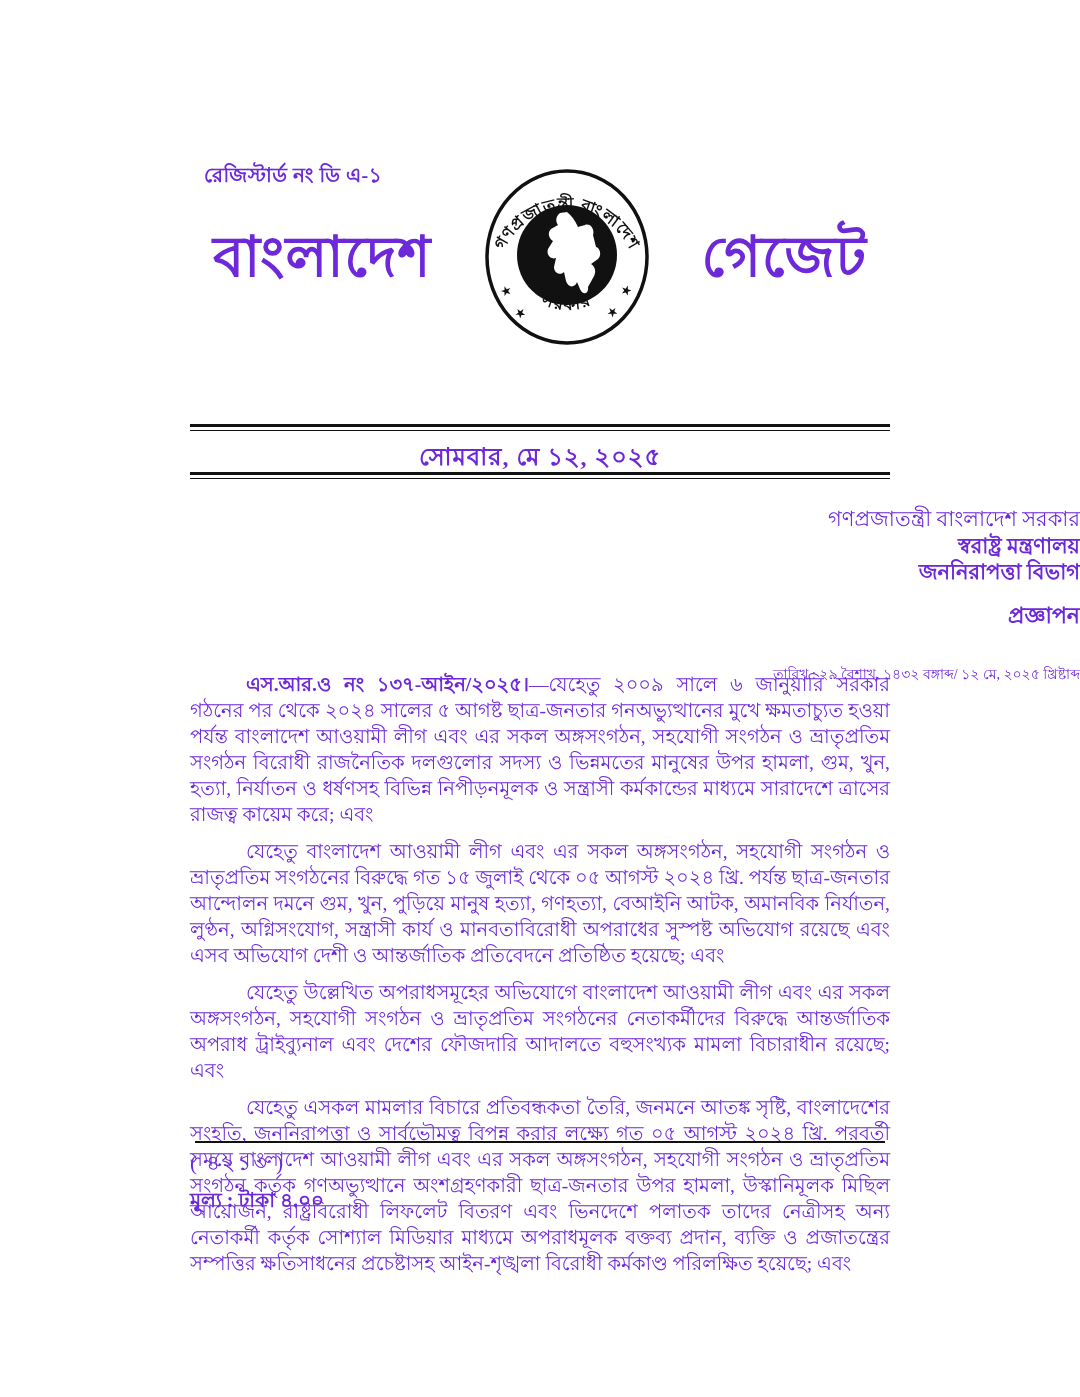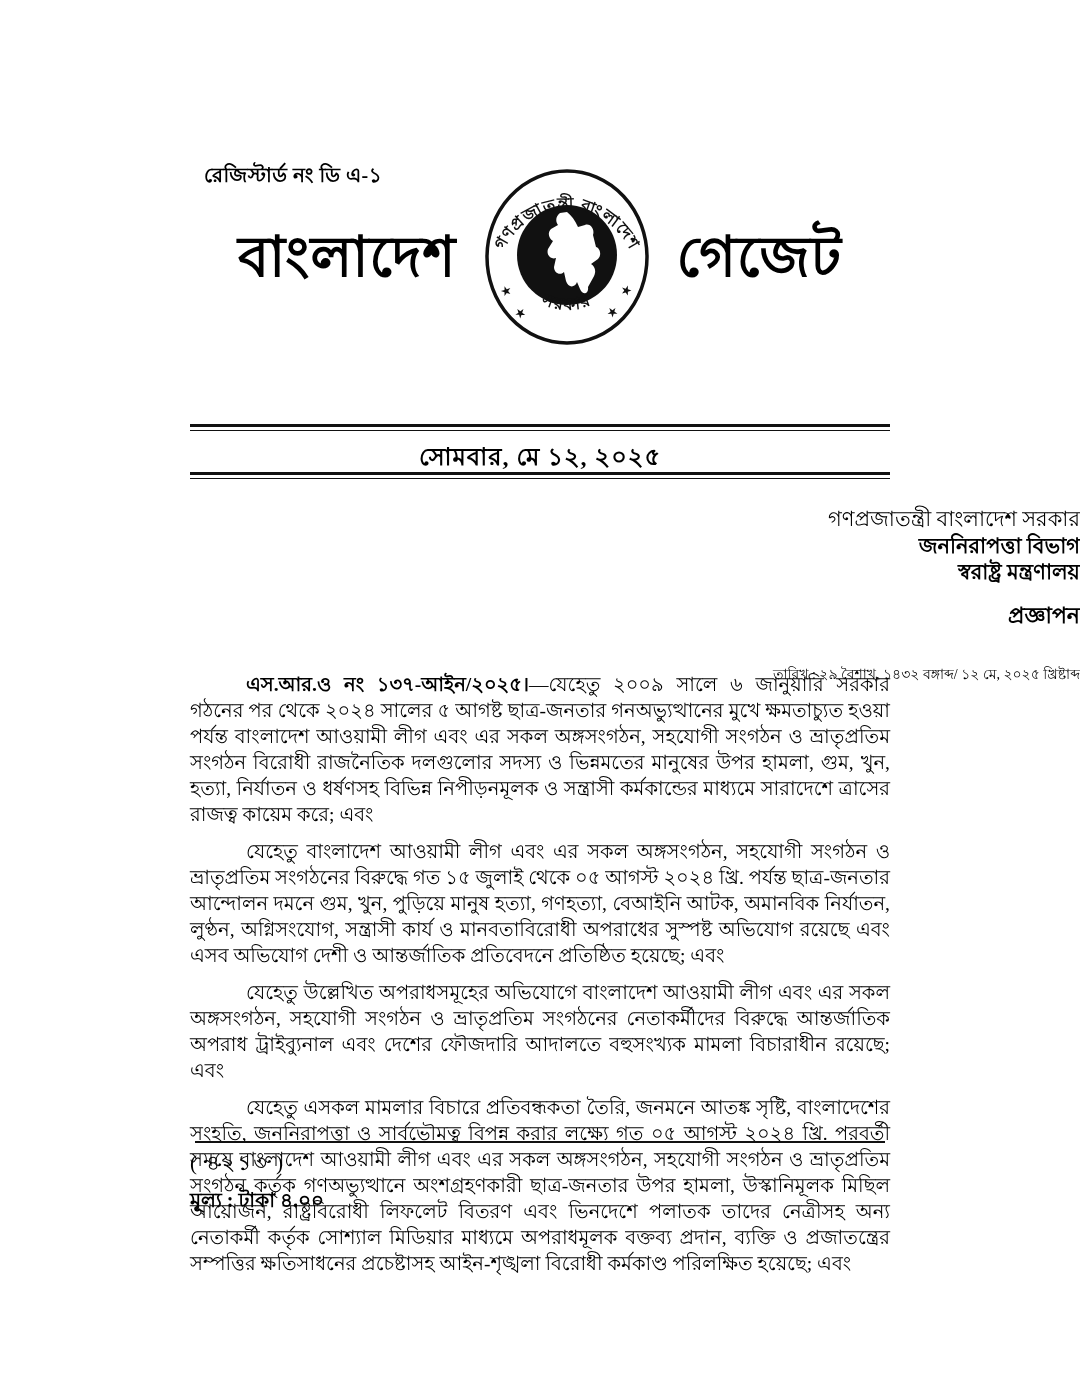--- a/index.html
+++ b/index.html
@@ -1,30 +1,30 @@
 <!DOCTYPE html>
 <html lang="bn"><head>
 <meta charset="utf-8">
 <style>
   html,body{margin:0;padding:0;background:#ffffff;}
   .page{
     position:relative;
     width:1080px;height:1397px;
     background:#ffffff;
-    color:#000000;
+    color:#6d28d9;
     font-family:"Liberation Serif", serif;
     overflow:hidden;
   }
   .regno{
     position:absolute;top:160px;left:204px;
     font-size:20px;font-weight:bold;letter-spacing:.5px;
   }
   .masthead{
     position:absolute;top:166px;left:0;width:100%;height:182px;
-    display:flex;justify-content:center;align-items:center;gap:26px;
+    display:flex;justify-content:center;align-items:center;gap:51px;
   }
   .mast-word{font-size:56px;font-weight:bold;letter-spacing:1px;line-height:1;}
   .emblem{width:168px;height:180px;flex:0 0 auto;}
   .subs{position:absolute;top:356px;left:0;width:100%;text-align:center;}
   .subs .s1,.subs .s2{font-size:23px;font-weight:bold;line-height:30px;}
   .double-rule{position:absolute;left:190px;width:700px;border-top:3.5px solid #111;}
   .double-rule::after{content:"";display:block;margin-top:2.5px;border-top:1.5px solid #111;}
   .rule-a{top:424px;}
   .rule-b{top:472px;}
   .dateline{
@@ -82,22 +82,22 @@
     <div class="mast-word">গেজেট</div>
   </div>
 
 
   <div class="double-rule rule-a"></div>
   <div class="dateline">সোমবার, মে ১২, ২০২৫</div>
   <div class="double-rule rule-b"></div>
 
   <div class="govblock">
     <div class="g0">গণপ্রজাতন্ত্রী বাংলাদেশ সরকার</div>
+    <div class="gb">স্বরাষ্ট্র মন্ত্রণালয়</div>
     <div class="gb">জননিরাপত্তা বিভাগ</div>
-    <div class="gb">স্বরাষ্ট্র মন্ত্রণালয়</div>
     <div class="notif-title">প্রজ্ঞাপন</div>
     <div class="notif-date">তারিখ : ২৯ বৈশাখ, ১৪৩২ বঙ্গাব্দ/ ১২ মে, ২০২৫ খ্রিষ্টাব্দ</div>
   </div>
 
   <div class="bodytext">
     <p><span class="lead-bold">এস.আর.ও নং ১৩৭-আইন/২০২৫।</span><span>—যেহেতু ২০০৯ সালে ৬ জানুয়ারি সরকার গঠনের পর থেকে ২০২৪ সালের ৫ আগষ্ট ছাত্র-জনতার গনঅভ্যুত্থানের মুখে ক্ষমতাচ্যুত হওয়া পর্যন্ত বাংলাদেশ আওয়ামী লীগ এবং এর সকল অঙ্গসংগঠন, সহযোগী সংগঠন ও ভ্রাতৃপ্রতিম সংগঠন বিরোধী রাজনৈতিক দলগুলোর সদস্য ও ভিন্নমতের মানুষের উপর হামলা, গুম, খুন, হত্যা, নির্যাতন ও ধর্ষণসহ বিভিন্ন নিপীড়নমূলক ও সন্ত্রাসী কর্মকান্ডের মাধ্যমে সারাদেশে ত্রাসের রাজত্ব কায়েম করে; এবং</span></p>
     <p>যেহেতু বাংলাদেশ আওয়ামী লীগ এবং এর সকল অঙ্গসংগঠন, সহযোগী সংগঠন ও ভ্রাতৃপ্রতিম সংগঠনের বিরুদ্ধে গত ১৫ জুলাই থেকে ০৫ আগস্ট ২০২৪ খ্রি. পর্যন্ত ছাত্র-জনতার আন্দোলন দমনে গুম, খুন, পুড়িয়ে মানুষ হত্যা, গণহত্যা, বেআইনি আটক, অমানবিক নির্যাতন, লুণ্ঠন, অগ্নিসংযোগ, সন্ত্রাসী কার্য ও মানবতাবিরোধী অপরাধের সুস্পষ্ট অভিযোগ রয়েছে এবং এসব অভিযোগ দেশী ও আন্তর্জাতিক প্রতিবেদনে প্রতিষ্ঠিত হয়েছে; এবং</p>
     <p>যেহেতু উল্লেখিত অপরাধসমূহের অভিযোগে বাংলাদেশ আওয়ামী লীগ এবং এর সকল অঙ্গসংগঠন, সহযোগী সংগঠন ও ভ্রাতৃপ্রতিম সংগঠনের নেতাকর্মীদের বিরুদ্ধে আন্তর্জাতিক অপরাধ ট্রাইব্যুনাল এবং দেশের ফৌজদারি আদালতে বহুসংখ্যক মামলা বিচারাধীন রয়েছে; এবং</p>
     <p>যেহেতু এসকল মামলার বিচারে প্রতিবন্ধকতা তৈরি, জনমনে আতঙ্ক সৃষ্টি, বাংলাদেশের সংহতি, জননিরাপত্তা ও সার্বভৌমত্ব বিপন্ন করার লক্ষ্যে গত ০৫ আগস্ট ২০২৪ খ্রি. পরবর্তী সময়ে বাংলাদেশ আওয়ামী লীগ এবং এর সকল অঙ্গসংগঠন, সহযোগী সংগঠন ও ভ্রাতৃপ্রতিম সংগঠন কর্তৃক গণঅভ্যুত্থানে অংশগ্রহণকারী ছাত্র-জনতার উপর হামলা, উস্কানিমূলক মিছিল আয়োজন, রাষ্ট্রবিরোধী লিফলেট বিতরণ এবং ভিনদেশে পলাতক তাদের নেত্রীসহ অন্য নেতাকর্মী কর্তৃক সোশ্যাল মিডিয়ার মাধ্যমে অপরাধমূলক বক্তব্য প্রদান, ব্যক্তি ও প্রজাতন্ত্রের সম্পত্তির ক্ষতিসাধনের প্রচেষ্টাসহ আইন-শৃঙ্খলা বিরোধী কর্মকাণ্ড পরিলক্ষিত হয়েছে; এবং</p>
   </div>

